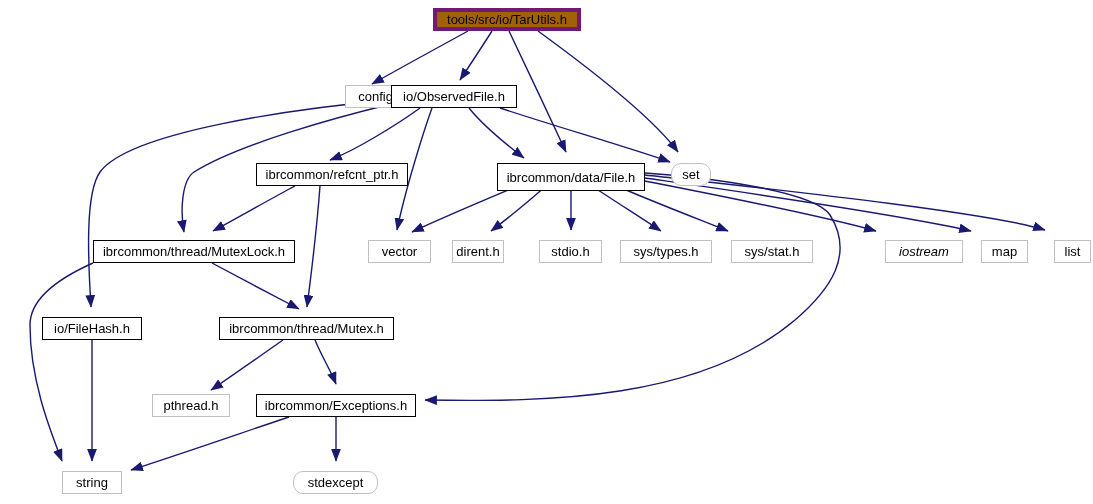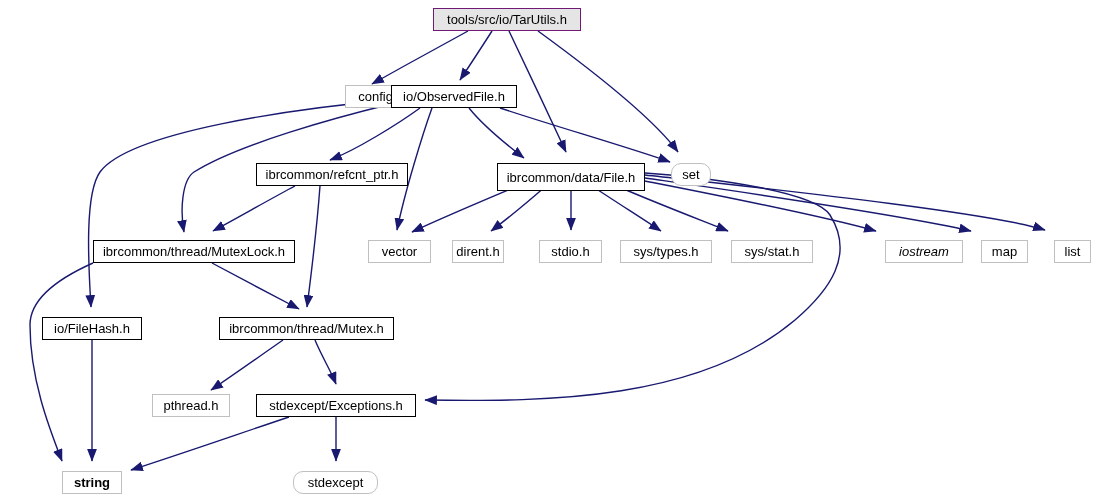--- a/index.html
+++ b/index.html
@@ -34,22 +34,22 @@
     line-height: 1;
     white-space: nowrap;
     background: #ffffff;
     border: 1px solid #c0c0c0;
     z-index: 5;
   }
   .node-box.solid {
     border: 1px solid #000000;
   }
   .node-box.root {
-    border: 1px solid #701a75;
-    background: #e5e5e5;
+    border: 4px solid #701a75;
+    background: #a16207;
   }
   .node-label {
     pointer-events: none;
   }
 </style>
 </head>
 <body>
 
 <div id="canvas">
 
@@ -140,23 +140,23 @@
       <div class="node-box solid" style="left: 42px; top: 317px; width: 100px; height: 23px;">
         <span class="node-label">io/FileHash.h</span>
       </div>
       <div class="node-box solid" style="left: 219px; top: 317px; width: 175px; height: 23px;">
         <span class="node-label">ibrcommon/thread/Mutex.h</span>
       </div>
       <div class="node-box " style="left: 152px; top: 394px; width: 78px; height: 23px;">
         <span class="node-label">pthread.h</span>
       </div>
       <div class="node-box solid" style="left: 256px; top: 394px; width: 160px; height: 23px;">
-        <span class="node-label">stdexcept/Exceptions.h</span>
+        <span class="node-label">ibrcommon/Exceptions.h</span>
       </div>
-      <div class="node-box " style="left: 62px; top: 471px; width: 60px; height: 23px; font-weight: bold;">
+      <div class="node-box " style="left: 62px; top: 471px; width: 60px; height: 23px;">
         <span class="node-label">string</span>
       </div>
       <div class="node-box " style="left: 293px; top: 471px; width: 85px; height: 23px; border-radius: 10px;">
         <span class="node-label">stdexcept</span>
       </div>
     </div>
 
 </div>
 
 </body></html>

